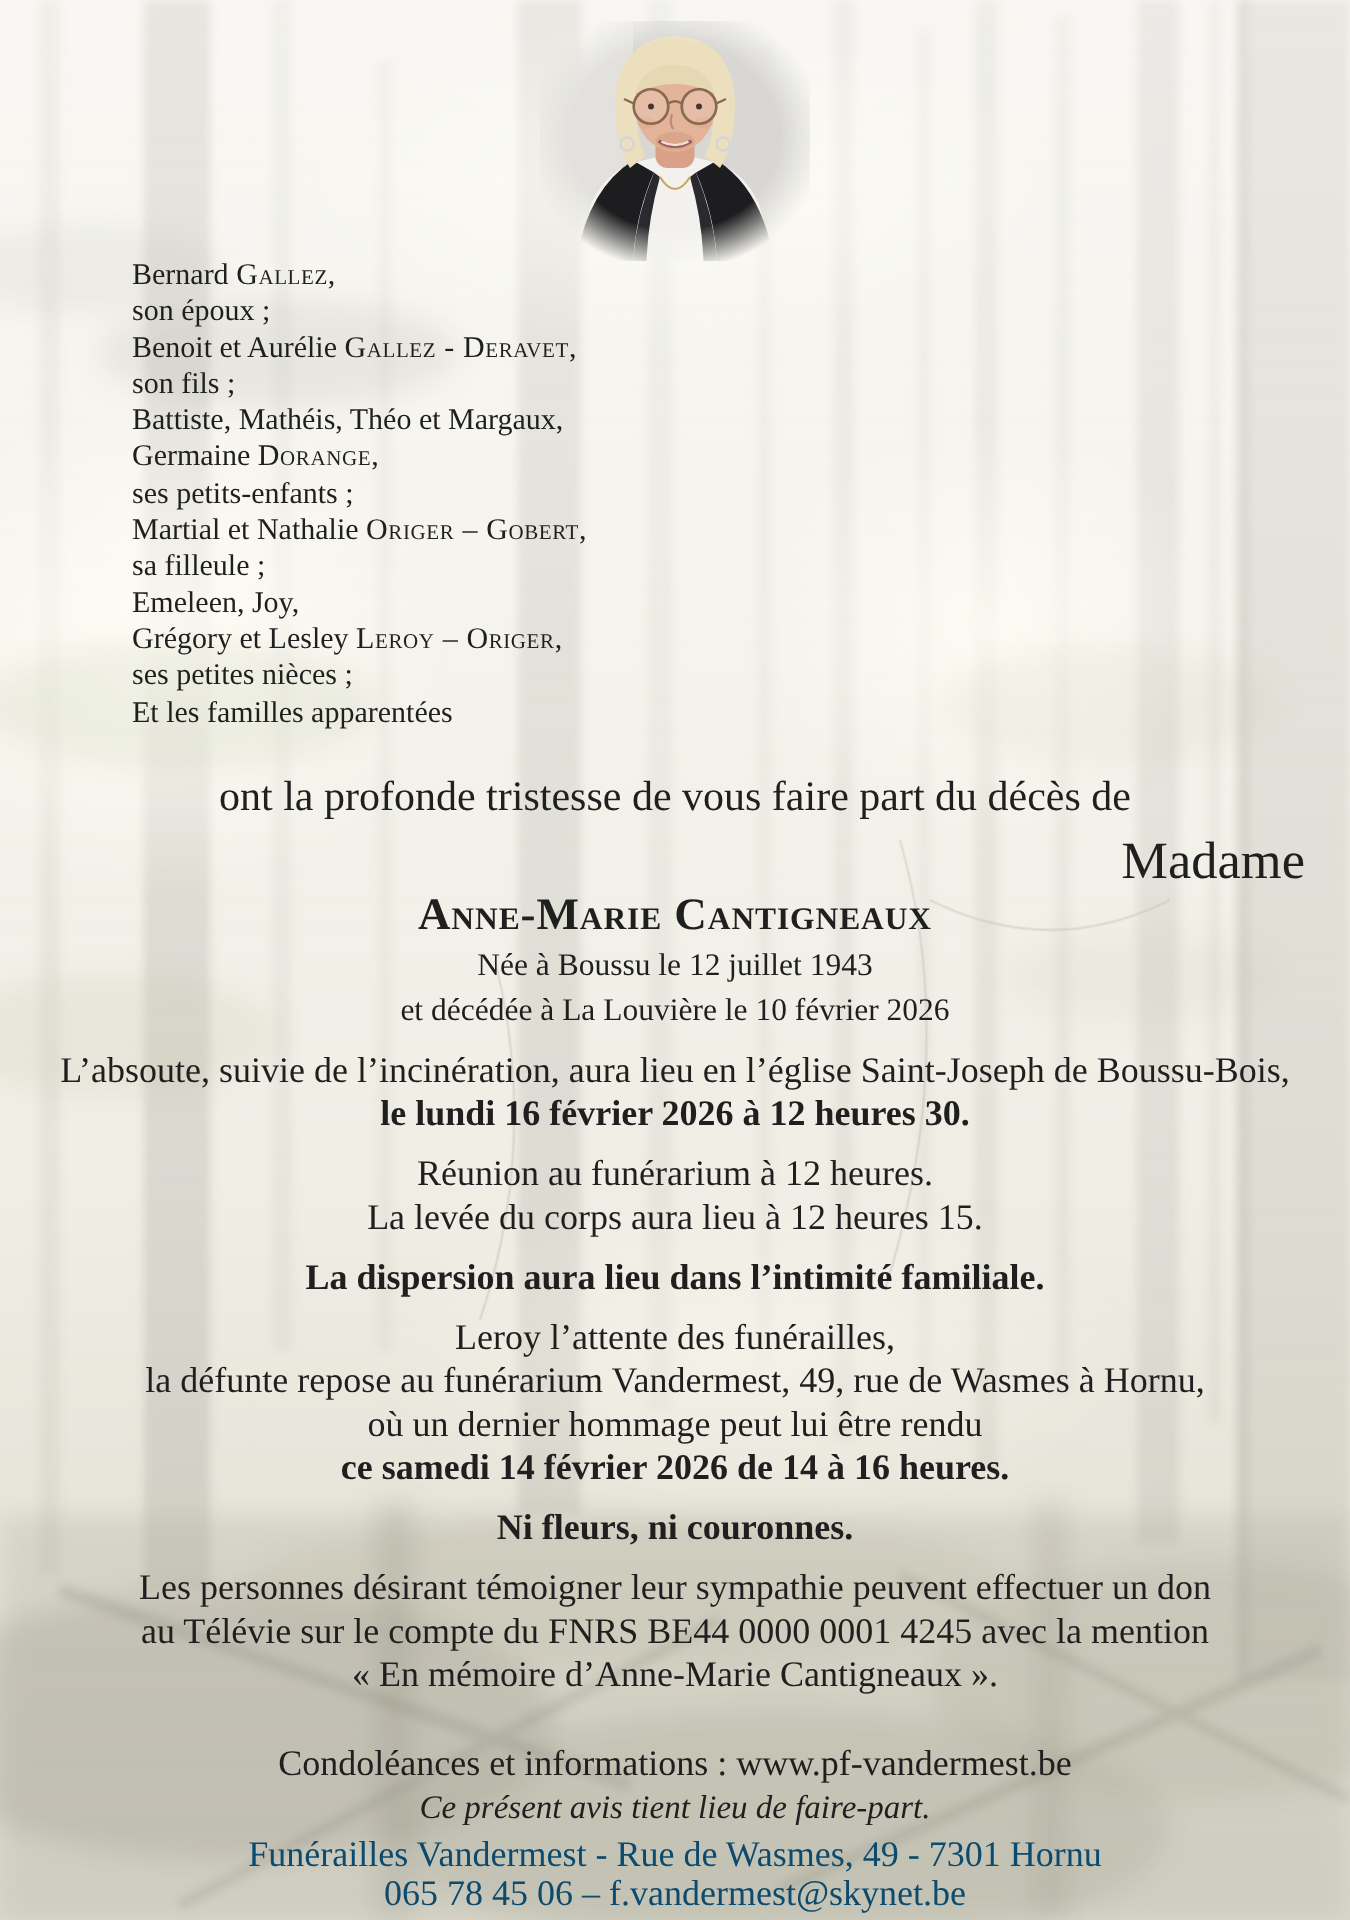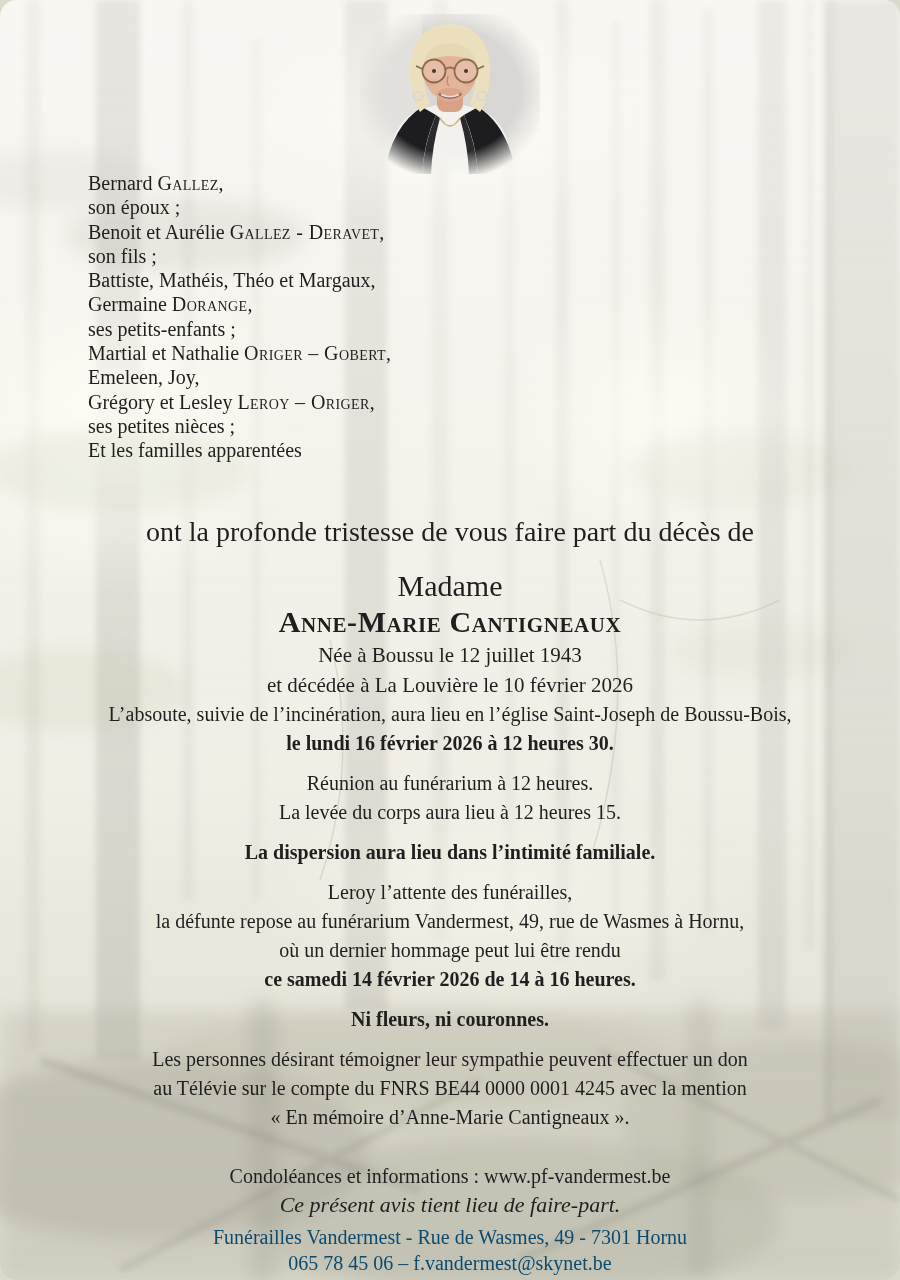--- a/index.html
+++ b/index.html
@@ -1,36 +1,36 @@
 <!DOCTYPE html>
 <html><head>
 <meta charset="utf-8">
 <style>
   html,body{margin:0;padding:0;background:#dcdacd;}
   .page{
     position:relative;width:900px;height:1280px;overflow:hidden;
     font-family:"Liberation Serif","DejaVu Serif",serif;color:#1f1f1f;
-    background:#efede5;margin:0 auto;border-radius:17px;
+    background:#efede5;margin:0 auto;
   }
   .bg{position:absolute;left:0;top:0;width:900px;height:1280px;}
   .content{position:absolute;left:0;top:0;width:900px;height:1280px;}
   .portrait{position:absolute;left:50%;top:14px;transform:translateX(-50%);}
   .family{position:absolute;top:171px;left:88px;right:72px;}
   .frow{font-size:20px;line-height:24.3px;white-space:nowrap;}
   .frow.right{}
   .sc{font-variant:small-caps;letter-spacing:0.4px;}
   .announce{position:absolute;top:518px;left:30px;right:30px;text-align:center;}
   .announce .intro{font-size:28px;line-height:28px;}
-  .announce .madame{font-size:30px;line-height:32px;margin-top:24px;}
+  .announce .madame{font-size:35px;line-height:32px;margin-top:12px;text-align:right;}
   .announce .dname{font-size:30px;line-height:36px;margin-top:2px;font-weight:bold;
     font-variant:small-caps;letter-spacing:0.6px;}
   .announce .bline{font-size:21px;line-height:30px;}
   .paras{position:absolute;top:700px;left:20px;right:20px;text-align:center;}
   .para{margin-bottom:11px;}
-  .line{font-size:20px;line-height:29px;}
+  .line{font-size:24px;line-height:29px;}
   .line.bold{font-weight:bold;}
   .line.italic{font-style:italic;font-size:22px;line-height:27px;}
   .line.gray{color:#0c4a6e;line-height:26px;}
   .para.contact{margin-bottom:6px;margin-top:30px;}
 </style>
 </head>
 <body>
 
 <div class="page">
 
@@ -173,20 +173,21 @@
 
     <div class="family" id="family-rows">
         <div class="frow left"><span>Bernard </span><span class="sc">Gallez,</span></div>
         <div class="frow right">son époux ;</div>
         <div class="frow left"><span>Benoit et Aurélie </span><span class="sc">Gallez - Deravet,</span></div>
         <div class="frow right">son fils ;</div>
         <div class="frow left"><span>Battiste, Mathéis, Théo et Margaux,</span></div>
         <div class="frow left"><span>Germaine </span><span class="sc">Dorange,</span></div>
         <div class="frow right">ses petits-enfants ;</div>
         <div class="frow left"><span>Martial et Nathalie </span><span class="sc">Origer – Gobert,</span></div>
+        <div class="frow right">sa filleule ;</div>
         <div class="frow left"><span>Emeleen, Joy,</span></div>
         <div class="frow left"><span>Grégory et Lesley </span><span class="sc">Leroy – Origer,</span></div>
         <div class="frow right">ses petites nièces ;</div>
         <div class="frow left"><span>Et les familles apparentées</span></div>
       </div>
 
     <div class="announce">
       <div class="intro">ont la profonde tristesse de vous faire part du décès de</div>
       <div class="madame">Madame</div>
       <div class="dname">Anne-Marie Cantigneaux</div>

